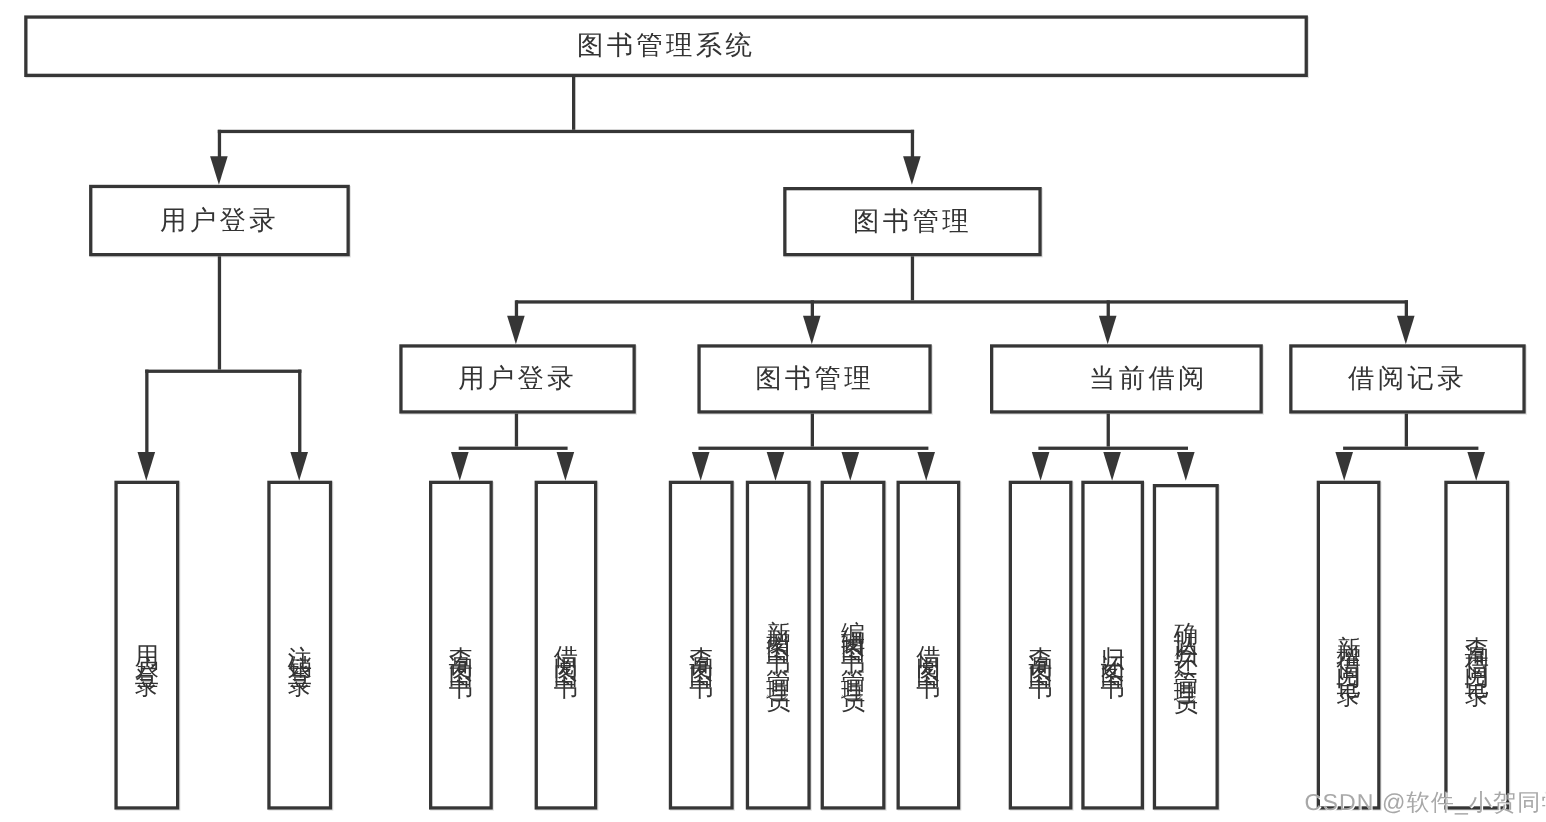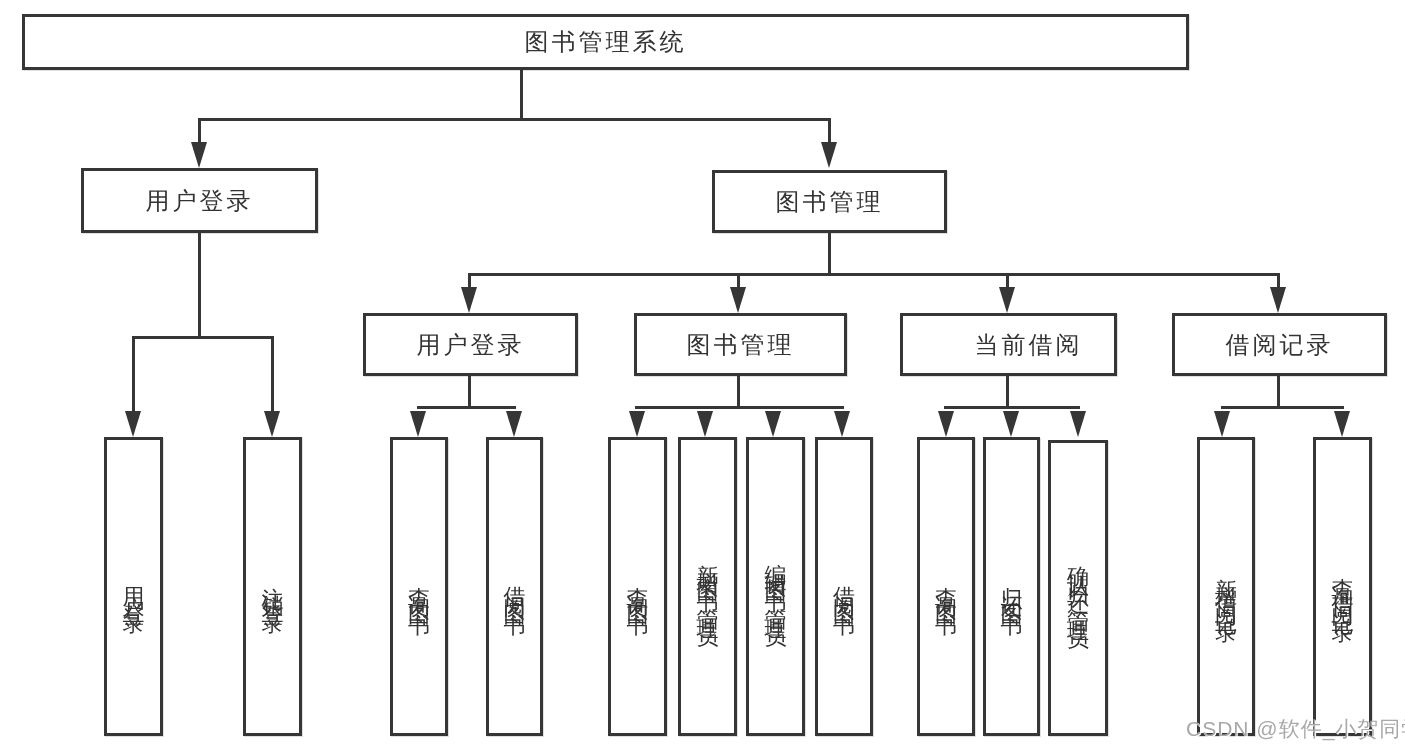--- a/index.html
+++ b/index.html
@@ -69,21 +69,21 @@
   <div class="arr" style="left:999px;top:287px;"></div>
   <div class="vline" style="left:1277px;top:273px;width:3px;height:16px;"></div>
   <div class="arr" style="left:1270px;top:287px;"></div>
 
   <div class="box" style="left:363px;top:313px;width:215px;height:63px;">
     <span class="lbl">用户登录</span>
   </div>
   <div class="box" style="left:634px;top:313px;width:213px;height:63px;">
     <span class="lbl">图书管理</span>
   </div>
-  <div class="box" style="left:900px;top:313px;width:217px;height:63px;padding-left:40px;">
+  <div class="box" style="left:900px;top:313px;width:248px;height:63px;padding-left:40px;">
     <span class="lbl">当前借阅</span>
   </div>
   <div class="box" style="left:1172px;top:313px;width:215px;height:63px;">
     <span class="lbl">借阅记录</span>
   </div>
 
   <div class="vline" style="left:468px;top:376px;width:3px;height:30px;"></div>
   <div class="hline" style="left:417px;top:406px;width:99px;height:3px;"></div>
   <div class="arr" style="left:410px;top:411px;"></div>
   <div class="arr" style="left:506px;top:411px;"></div>

